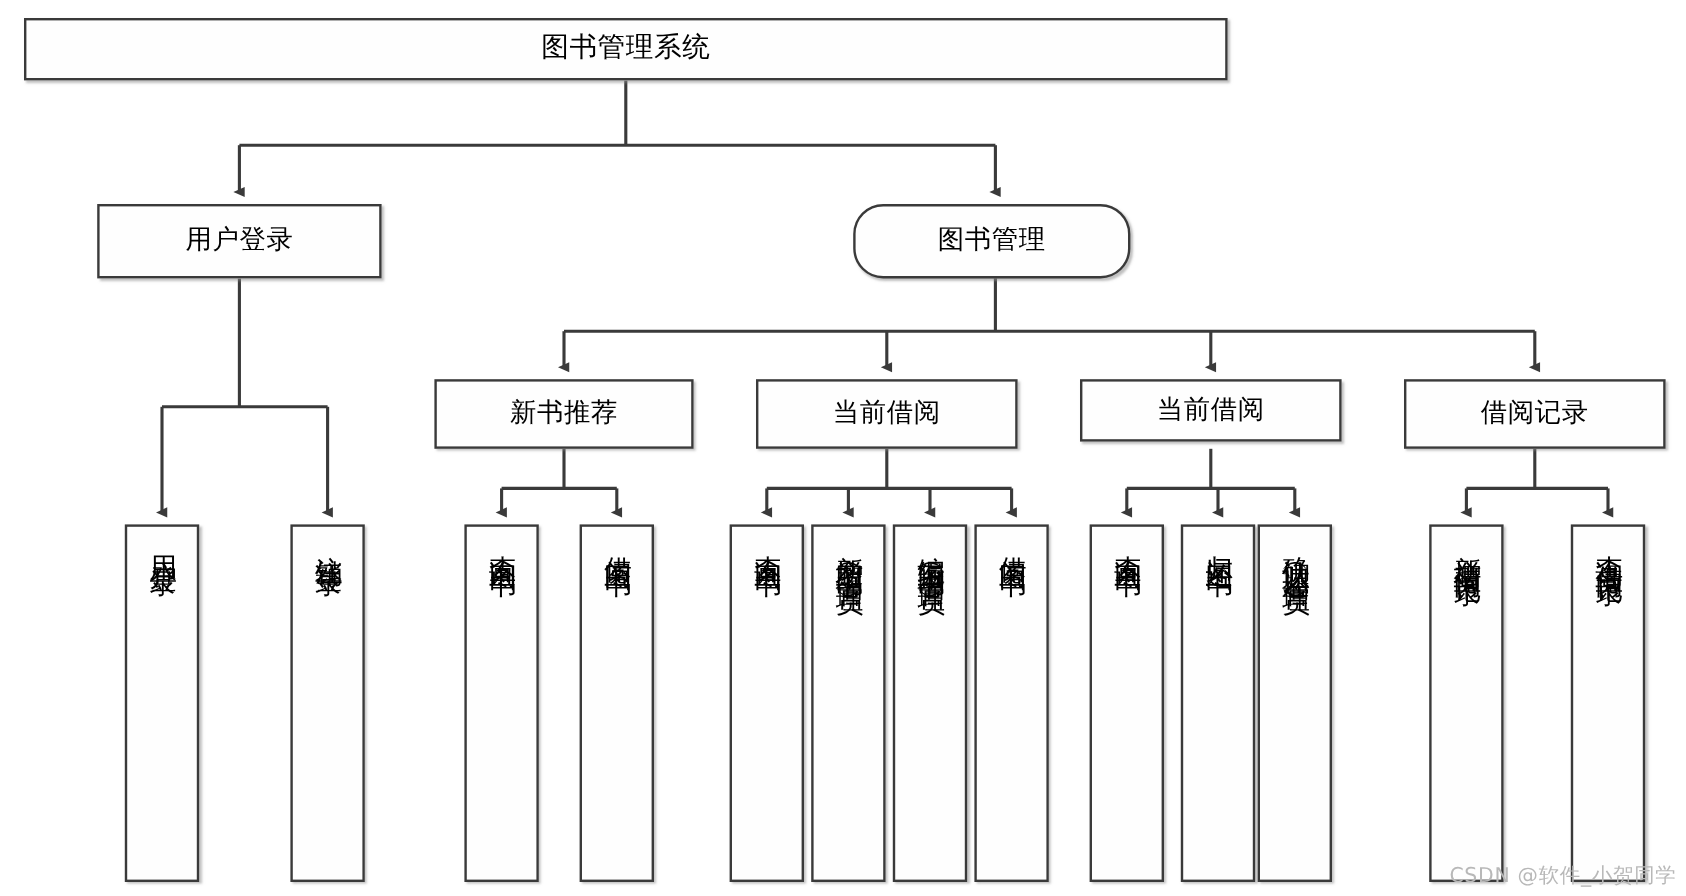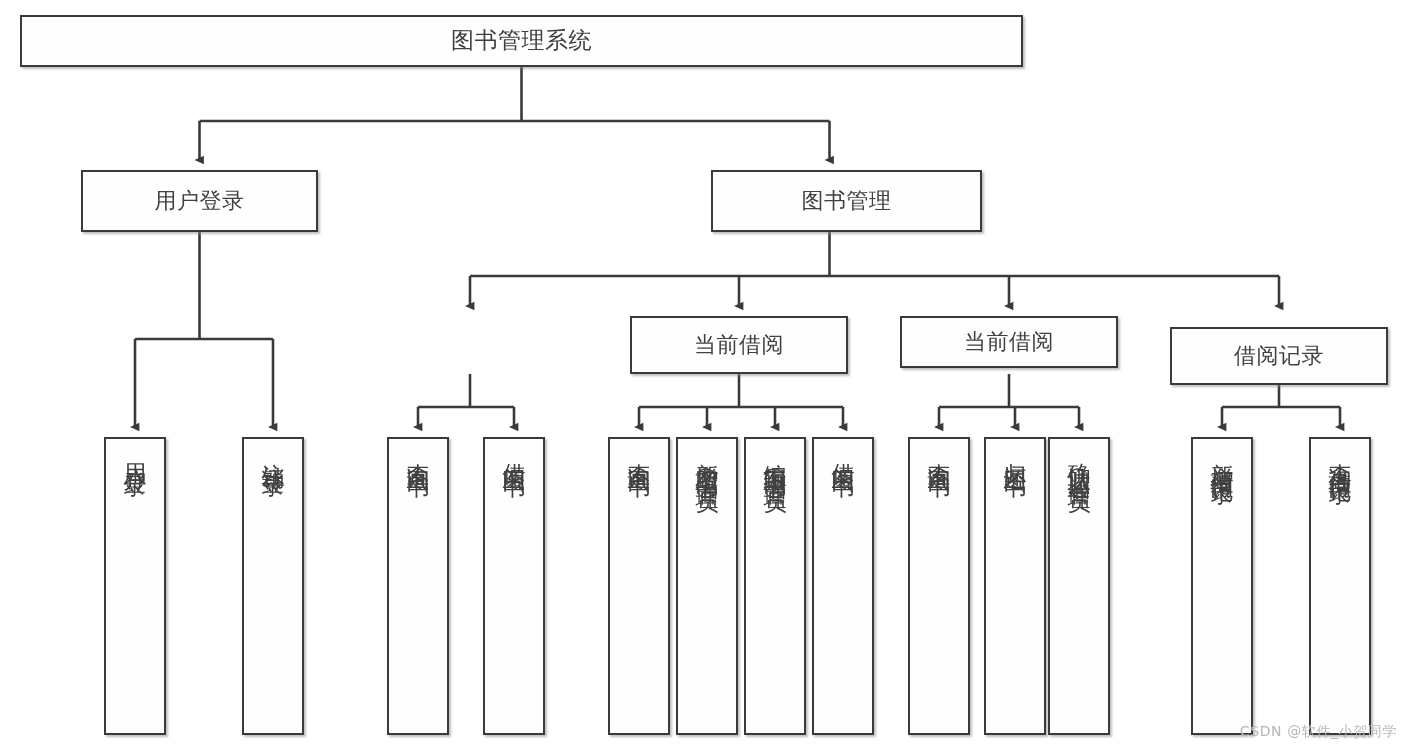--- a/index.html
+++ b/index.html
@@ -32,21 +32,21 @@
     box-sizing: border-box;
     background: #fefefe;
     border: 2.2px solid #3a3a3a;
     box-shadow: 2px 2px 2px rgba(140,140,140,0.55);
     display: flex;
     align-items: center;
     justify-content: center;
     overflow: hidden;
   }
   .node .label {
-    color: #404040;
+    color: #000000;
     letter-spacing: 0.5px;
     line-height: 1.18;
     text-align: center;
     white-space: pre-line;
   }
   .node.horizontal .label {
     font-size: 22px;
   }
   .node.root .label {
     font-size: 23px;
@@ -61,21 +61,21 @@
     text-orientation: upright;
     font-size: 23px;
     letter-spacing: 4px;
     line-height: 1;
     white-space: nowrap;
   }
   .watermark {
     position: absolute;
     right: 8px;
     bottom: 6px;
-    font-size: 14px;
+    font-size: 17px;
     color: #b8b8b8;
     letter-spacing: 0.6px;
     font-family: "DejaVu Sans", "Liberation Sans", sans-serif;
     user-select: none;
   }
 </style>
 </head>
 <body>
 
 <div id="diagram-root">
@@ -123,31 +123,34 @@
       </g>
   </svg>
 
   <div class="node root horizontal" style="left: 20px; top: 15px; width: 1003px; height: 52px;">
     <span class="label">图书管理系统</span>
   </div>
 
   <div class="node horizontal" style="left: 81px; top: 170px; width: 237px; height: 62px;">
     <span class="label">用户登录</span>
   </div>
-  <div class="node horizontal" style="left: 711px; top: 170px; width: 271px; height: 62px;">
+  <div class="node horizontal" style="left: 711px; top: 170px; width: 231px; height: 62px; border-radius: 25px;">
     <span class="label">图书管理</span>
   </div>
 
+  <div class="node horizontal" style="left: 362px; top: 316px; width: 216px; height: 58px;">
+    <span class="label">新书推荐</span>
+  </div>
   <div class="node horizontal" style="left: 630px; top: 316px; width: 218px; height: 58px;">
     <span class="label">当前借阅</span>
   </div>
   <div class="node horizontal" style="left: 900px; top: 316px; width: 218px; height: 52px;">
     <span class="label">当前借阅</span>
   </div>
-  <div class="node horizontal" style="left: 1170px; top: 316px; width: 218px; height: 58px; margin-top: 11px;">
+  <div class="node horizontal" style="left: 1170px; top: 316px; width: 218px; height: 58px;">
     <span class="label">借阅记录</span>
   </div>
 
   <div class="node vertical" style="left: 104px; top: 437px; width: 62px; height: 298px;">
     <span class="label">用户登录</span>
   </div>
   <div class="node vertical" style="left: 242px; top: 437px; width: 62px; height: 298px;">
     <span class="label">注销登录</span>
   </div>
 

